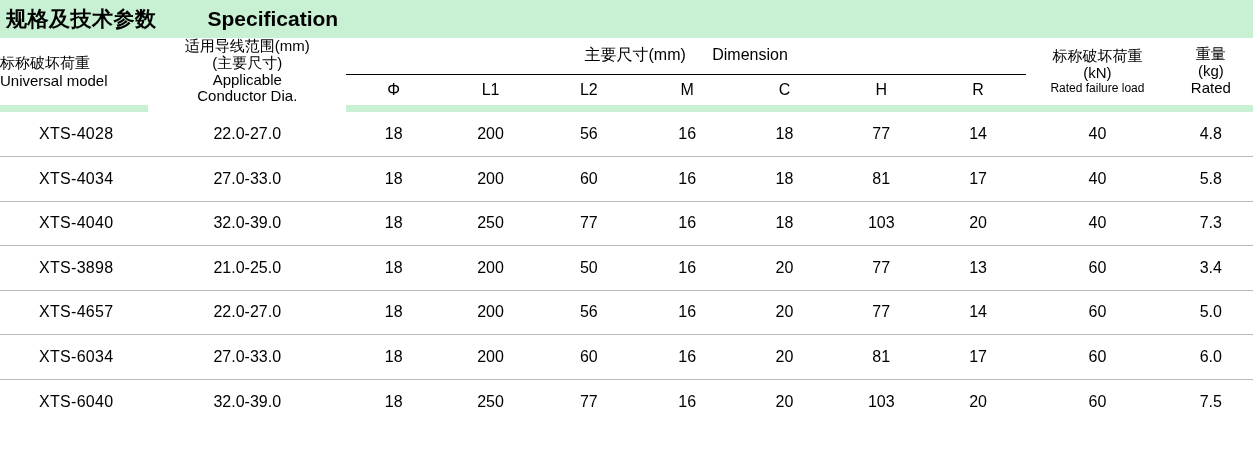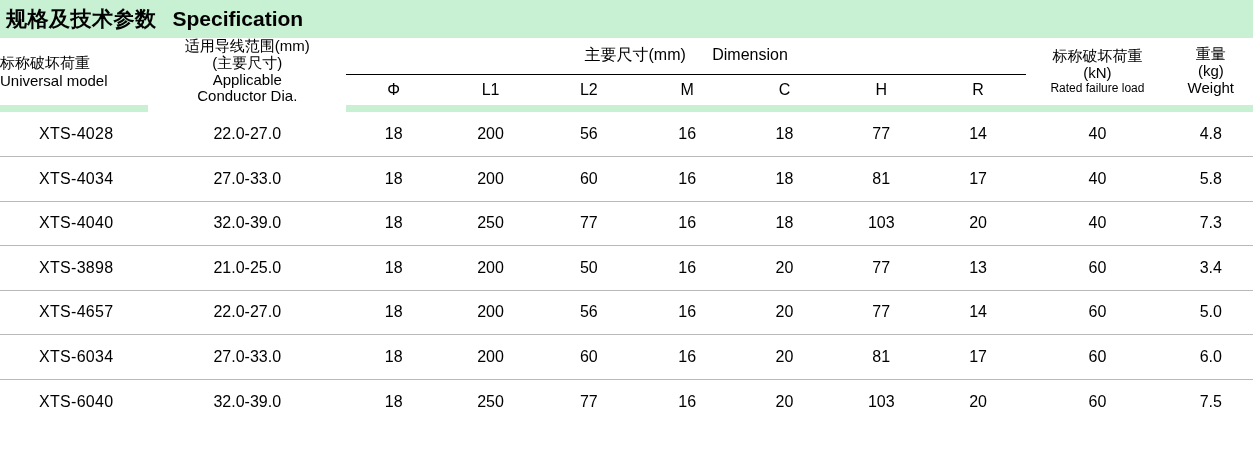--- a/index.html
+++ b/index.html
@@ -22,31 +22,32 @@
   }
 
   
   .title-bar {
     width: 1253px;
     height: 38px;
     background: #c8f0d2;
     display: flex;
     align-items: center;
     padding-left: 6px;
+    gap: 19px;
   }
   .title-cn {
     font-size: 21px;
     font-weight: bold;
     letter-spacing: 0.5px;
     color: #000;
   }
   .title-en {
     font-size: 21px;
     font-weight: bold;
-    margin-left: 16px;
+    margin-left: 32px;
     color: #000;
   }
 
   
   table.spec {
     width: 1253px;
     border-collapse: collapse;
     table-layout: fixed;
     margin-top: 0;
   }
@@ -155,21 +156,21 @@
           <span style="margin-left:22px">Dimension</span>
         </td>
         <td class="hdr-cell" rowspan="2">
           <span class="cn">标称破坏荷重</span>
           <span class="cn">(kN)</span>
           <span class="hdr-small">Rated failure load</span>
         </td>
         <td class="hdr-cell" rowspan="2">
           <span class="cn">重量</span>
           <span class="cn">(kg)</span>
-          <span class="en">Weight</span>
+          <span class="en">Rated</span>
         </td>
       </tr>
       <tr>
         <td class="subhdr">Φ</td>
         <td class="subhdr">L1</td>
         <td class="subhdr">L2</td>
         <td class="subhdr">M</td>
         <td class="subhdr">C</td>
         <td class="subhdr">H</td>
         <td class="subhdr">R</td>

